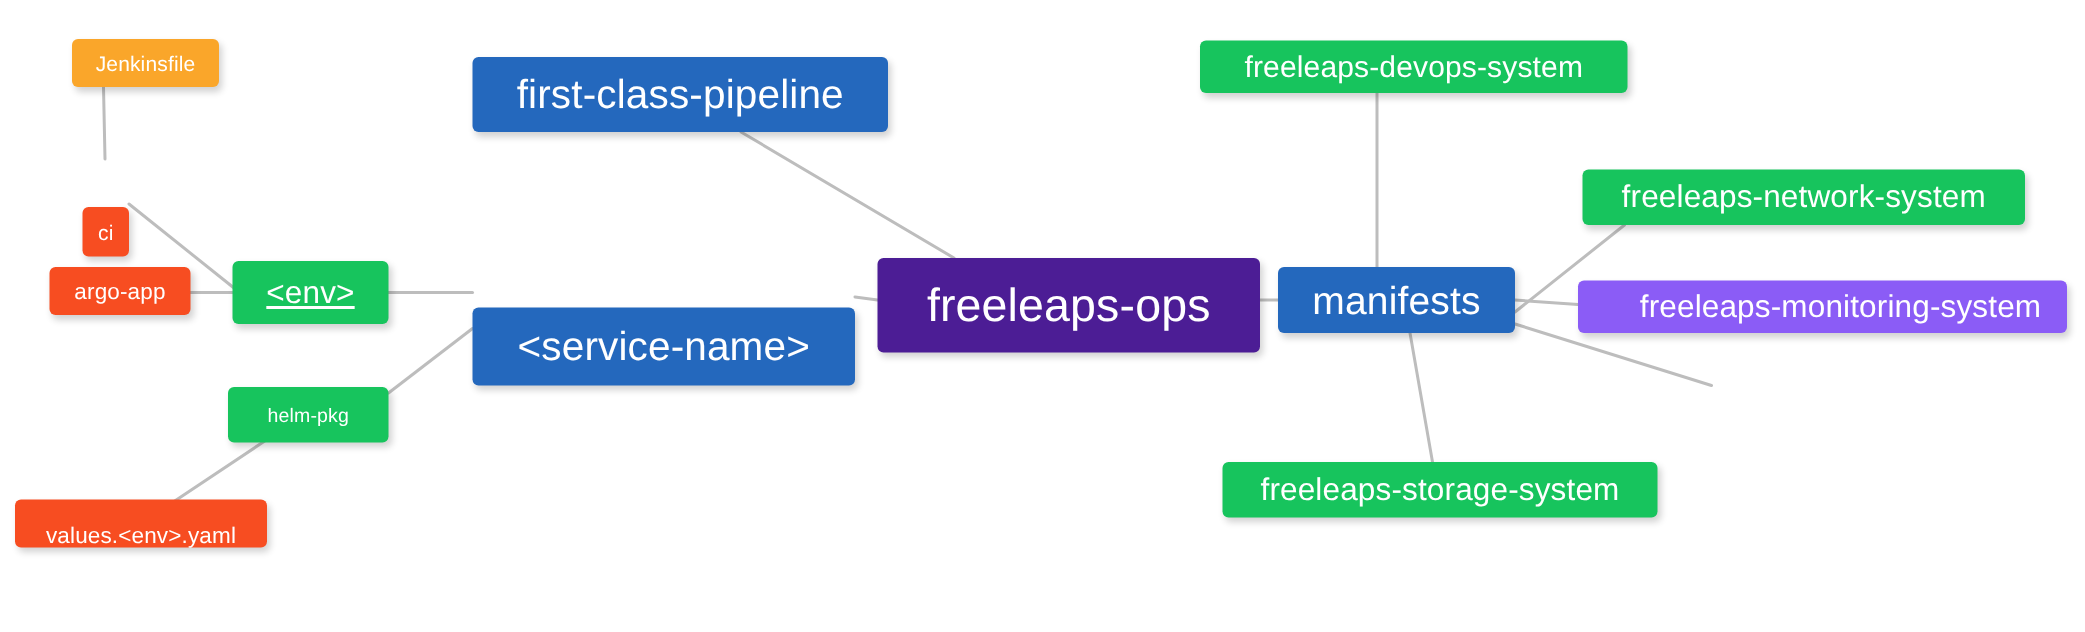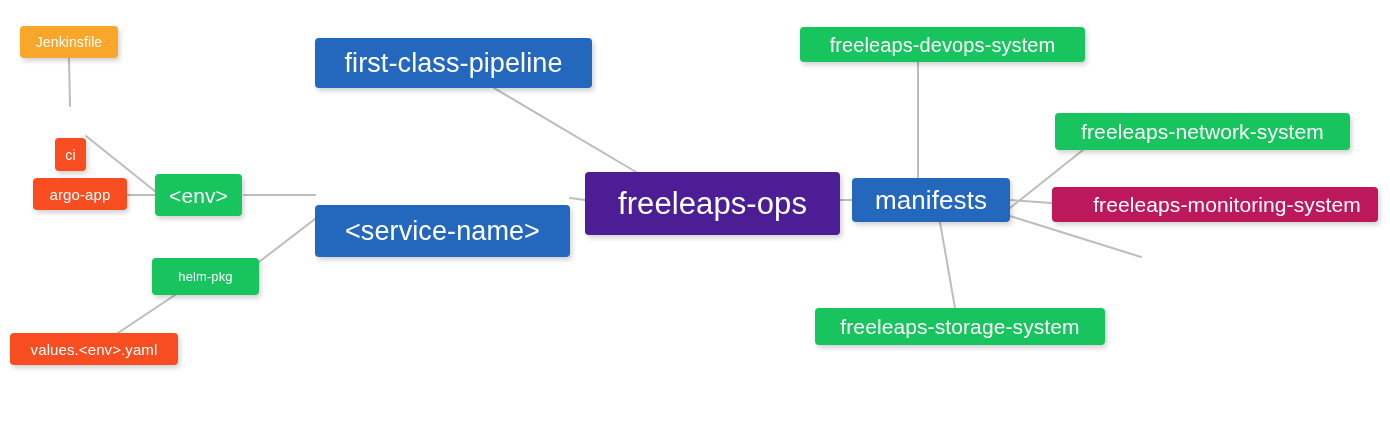--- a/index.html
+++ b/index.html
@@ -44,30 +44,30 @@
   }
   .node-label {
     display: block;
     padding: 0 2px;
   }
 
   
   .c-root   { background: #3e3a38; }
   .c-blue   { background: #2468bd; }
   .c-green  { background: #17c45d; }
-  .c-orange { background: #faa62a; }
+  .c-orange { background: #faa62a; margin-left: 28px; }
   .c-red    { background: #f74d21; }
 
   
   #n-jenkinsfile        { left: 20px;   top: 26px;  width: 98px;  height: 32px;  font-size: 14px; }
   #n-ci                 { left: 55px;   top: 106px; width: 31px;  height: 33px;  font-size: 14px; }
   #n-argo-app           { left: 33px;   top: 178px; width: 94px;  height: 32px;  font-size: 15px; }
-  #n-env                { left: 155px;  top: 174px; width: 87px;  height: 42px;  font-size: 21px; }
+  #n-env                { left: 155px;  top: 174px; width: 104px;  height: 42px;  font-size: 21px; text-decoration: underline; }
   #n-helm-pkg           { left: 152px;  top: 258px; width: 107px; height: 37px;  font-size: 13px; }
-  #n-values-yaml        { left: 10px;   top: 333px; width: 168px; height: 32px;  font-size: 15px; }
+  #n-values-yaml        { left: 10px;   top: 333px; width: 168px; height: 32px;  font-size: 15px; align-items: flex-end; }
   #n-first-class        { left: 315px;  top: 38px;  width: 277px; height: 50px;  font-size: 27px; }
   #n-service-name       { left: 315px;  top: 170px; width: 255px; height: 52px;  font-size: 27px; margin-top: 35px; }
   #n-root               { left: 585px;  top: 172px; width: 255px; height: 63px;  font-size: 31px; }
   #n-manifests          { left: 852px;  top: 178px; width: 158px; height: 44px;  font-size: 26px; }
   #n-devops-system      { left: 800px;  top: 27px;  width: 285px; height: 35px;  font-size: 20px; }
   #n-network-system     { left: 1055px; top: 113px; width: 295px; height: 37px;  font-size: 21px; }
   #n-monitoring-system  { left: 1052px; top: 187px; width: 326px; height: 35px;  font-size: 21px; }
   #n-controls-system    { left: 1058px; top: 257px; width: 297px; height: 35px;  font-size: 21px; }
   #n-storage-system     { left: 815px;  top: 308px; width: 290px; height: 37px;  font-size: 21px; }
 </style>
@@ -150,21 +150,21 @@
   </div>
 
   <div class="node c-green" id="n-devops-system" style="background: rgb(23, 196, 93);">
     <span class="node-label">freeleaps-devops-system</span>
   </div>
 
   <div class="node c-green" id="n-network-system" style="background: rgb(23, 196, 93);">
     <span class="node-label">freeleaps-network-system</span>
   </div>
 
-  <div class="node c-green" id="n-monitoring-system" style="background: #be185d; padding-left: 24px;">
+  <div class="node c-green" id="n-monitoring-system" style="background: #8b5cf6; padding-left: 24px;">
     <span class="node-label">freeleaps-monitoring-system</span>
   </div>
 
 
   <div class="node c-green" id="n-storage-system" style="background: rgb(23, 196, 93);">
     <span class="node-label">freeleaps-storage-system</span>
   </div>
 
 </div>
 

